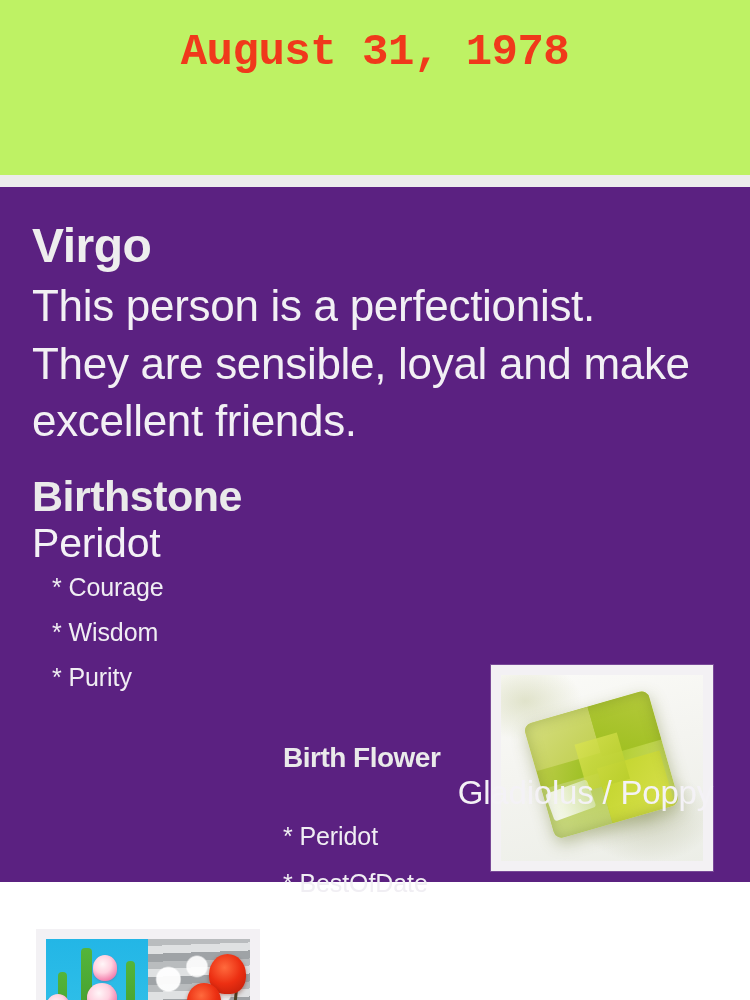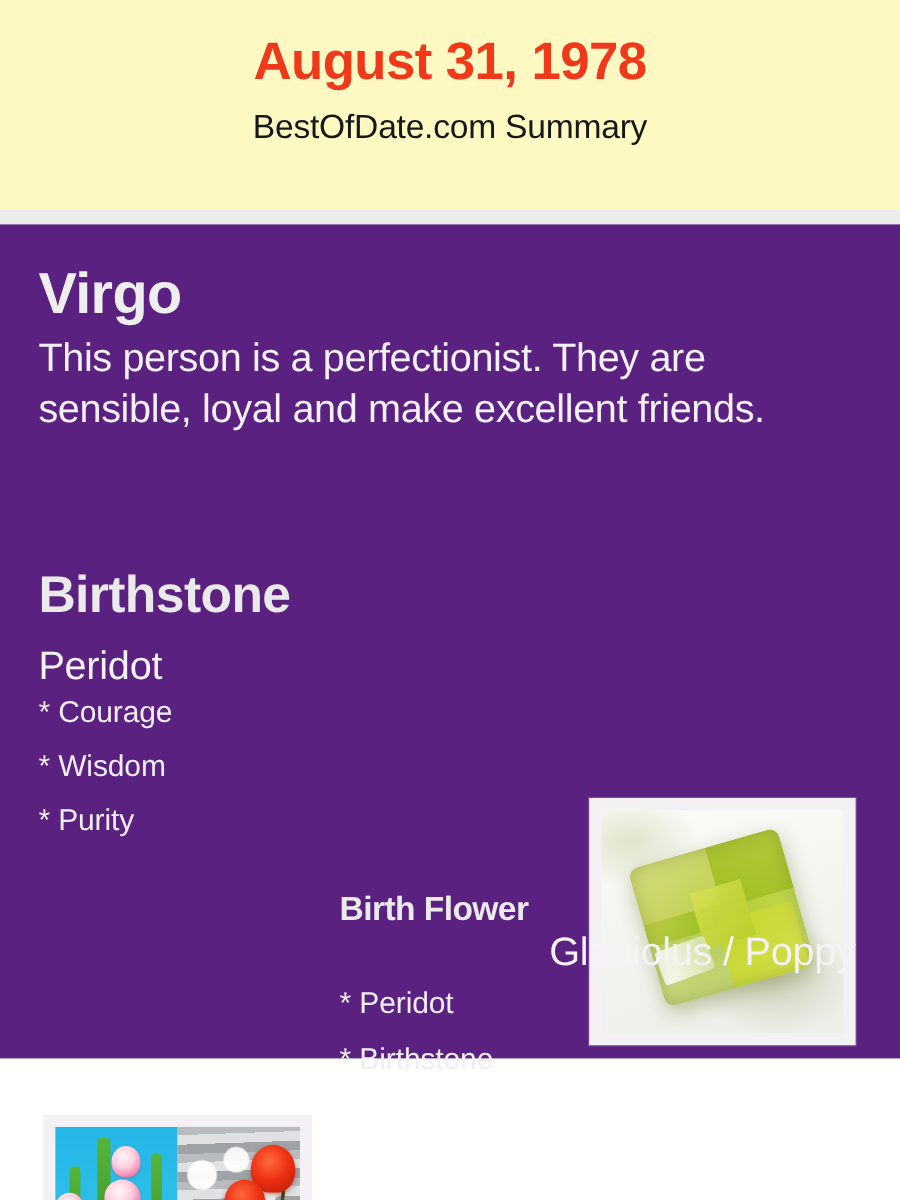--- a/index.html
+++ b/index.html
@@ -8,21 +8,21 @@
     width:750px; height:1000px;
     font-family:"Liberation Sans", sans-serif;
     background:#ffffff;
     overflow:hidden;
   }
   .page { position:relative; width:750px; height:1000px; background:#ffffff; }
 
   
   .header {
     position:absolute; left:0; top:0; width:750px; height:175px;
-    background:#fef9c3; text-align:center;
+    background:#bef264; text-align:center;font-family:Liberation Mono, monospace;
   }
   .date-title {
     font-size:44px; font-weight:bold; color:#f0391b;
     letter-spacing:-0.5px; line-height:1;
     padding-top:30px;
   }
   .site-summary {
     font-size:28px; font-weight:normal; color:#16181a;
     line-height:1; padding-top:18px; letter-spacing:-0.2px;
   }
@@ -41,35 +41,35 @@
     background:#5b2181;
   }
 
   
   .zodiac { position:absolute; left:32px; top:34px; width:660px; }
   .zodiac-name {
     font-size:48px; font-weight:bold; color:#eeeeee;
     line-height:1.05; letter-spacing:-0.5px;
   }
   .zodiac-desc {
-    font-size:33px; font-weight:normal; color:#f2f0f4;
+    font-size:44px; font-weight:normal; color:#f2f0f4;
     line-height:1.30; letter-spacing:-0.3px; margin-top:6px;
   }
 
   
   .stone-block { position:absolute; left:32px; top:288px; width:420px; }
   .block-title {
     font-size:43px; font-weight:bold; color:#eaeaea;
     line-height:1.02; letter-spacing:-0.5px;
   }
   .block-sub {
-    font-size:33px; font-weight:normal; color:#f4f2f6;
-    line-height:1.08; letter-spacing:-0.2px; margin-top:18px;
-  }
-  .block-list { margin-top:10px; list-style:none; }
+    font-size:41px; font-weight:normal; color:#f4f2f6;
+    line-height:1.08; letter-spacing:-0.2px; margin-top:2px;
+  }
+  .block-list { margin-top:10px; list-style:none;margin-left:20px; }
   .block-list li {
     font-size:25px; font-weight:normal; color:#f0eef3;
     line-height:1; margin-bottom:20px; letter-spacing:-0.1px;
   }
 
   
   .frame {
     position:absolute; background:#f3f1f4;
     padding:10px; box-shadow:0 0 0 1px rgba(255,255,255,0.18);
   }
@@ -178,21 +178,20 @@
     line-height:1; margin-bottom:22px; letter-spacing:-0.1px;
   }
 </style>
 </head>
 <body>
 
 <div class="page">
 
   <div class="header">
     <div class="date-title">August 31, 1978</div>
-    <div class="site-summary">BestOfDate.com Summary</div>
   </div>
   <div class="grey-strip"></div>
 
   <div class="panel">
 
     <div class="zodiac">
       <div class="zodiac-name">Virgo</div>
       <div class="zodiac-desc">This person is a perfectionist. They are sensible, loyal and make excellent friends.</div>
     </div>
 
@@ -247,18 +246,18 @@
 
         </div>
       </div>
     </div>
 
     <div class="flower-block">
       <div class="flower-title">Birth Flower</div>
       <div class="flower-sub">Gladiolus / Poppy</div>
       <ul class="flower-list">
         <li>* Peridot</li>
-        <li>* Birthstone</li>
+        <li>* BestOfDate</li>
       </ul>
     </div>
 
   </div>
 </div>
 
 </body></html>

